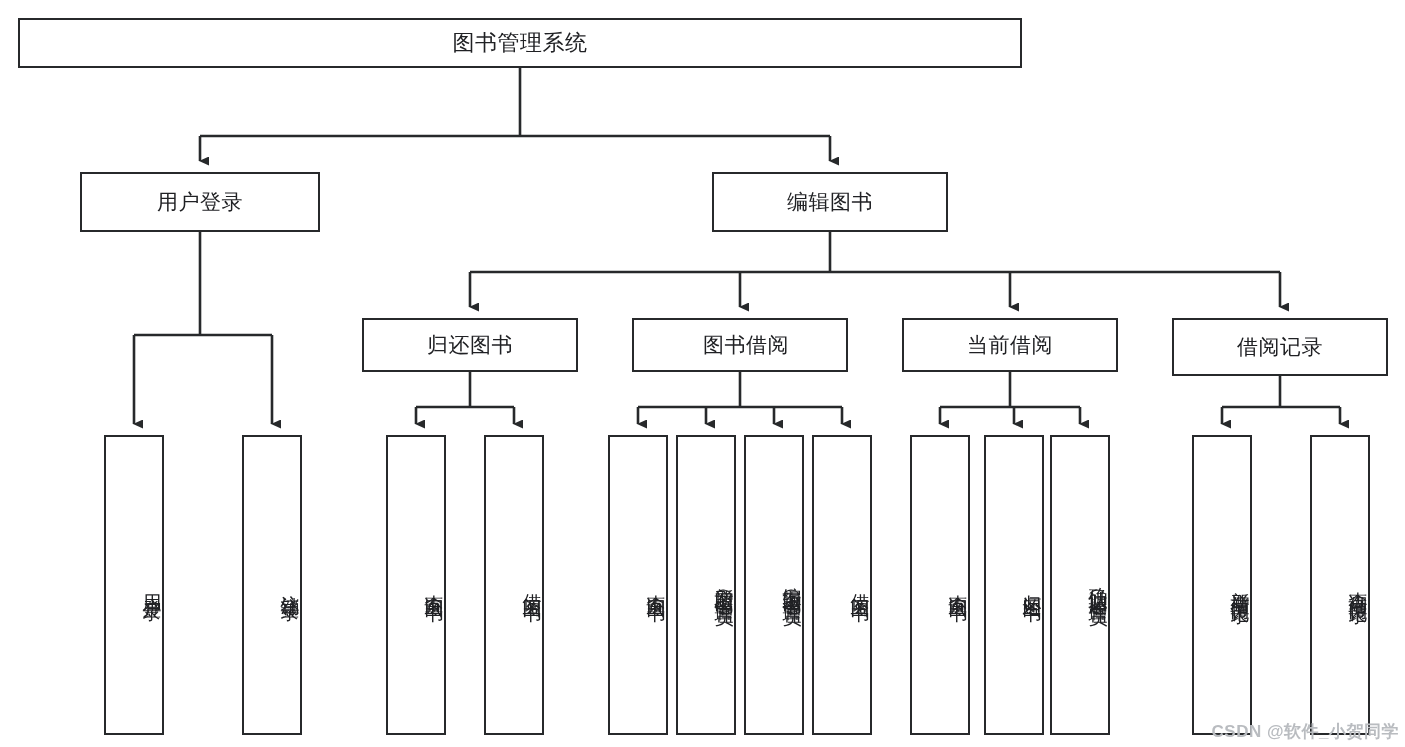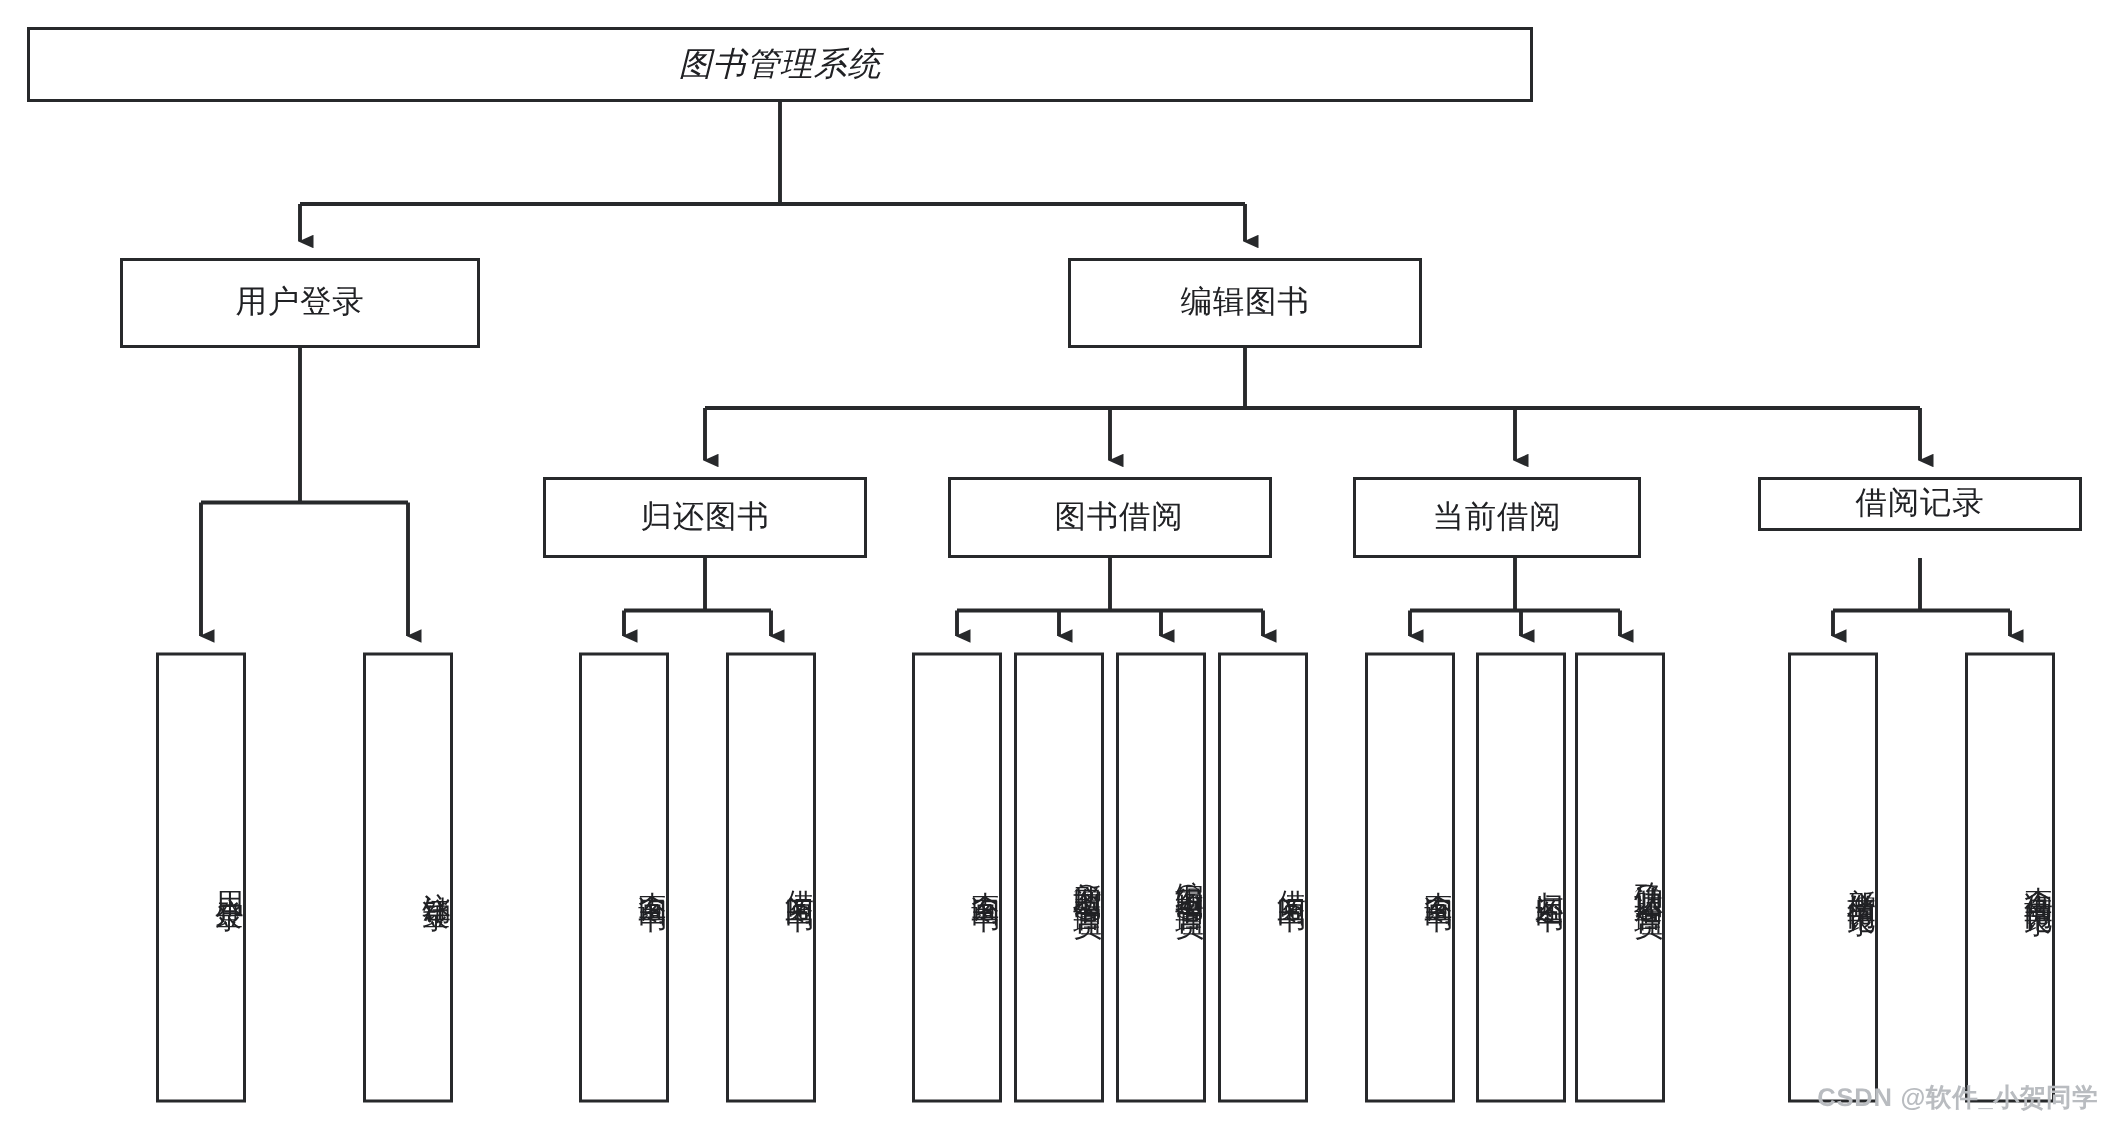--- a/index.html
+++ b/index.html
@@ -36,21 +36,20 @@
     color: #202124;
   }
   .node-box.horiz {
     font-size: 21px;
     letter-spacing: 0.5px;
     line-height: 1.25;
     white-space: nowrap;
   }
   .node-box.root {
     font-size: 22px;
-    font-style: italic;
   }
   .node-box.vert {
     font-size: 19px;
     writing-mode: vertical-rl;
     text-orientation: upright;
     letter-spacing: 3px;
     line-height: 1.05;
     padding-top: 4px;
     padding-bottom: 4px;
     align-items: flex-start;
@@ -128,24 +127,24 @@
       </div>
       <div class="node-box horiz" style="left: 712px; top: 172px; width: 236px; height: 60px;">
         <span class="node-label">编辑图书</span>
       </div>
       <div class="node-box horiz" style="left: 362px; top: 318px; width: 216px; height: 54px;">
         <span class="node-label">归还图书</span>
       </div>
       <div class="node-box horiz" style="left: 632px; top: 318px; width: 216px; height: 54px; padding-left: 12px;">
         <span class="node-label">图书借阅</span>
       </div>
-      <div class="node-box horiz" style="left: 902px; top: 318px; width: 192px; height: 54px;">
+      <div class="node-box horiz" style="left: 902px; top: 318px; width: 216px; height: 54px;">
         <span class="node-label">当前借阅</span>
       </div>
-      <div class="node-box horiz" style="left: 1172px; top: 318px; width: 216px; height: 36px;">
+      <div class="node-box horiz" style="left: 1172px; top: 318px; width: 216px; height: 58px;">
         <span class="node-label">借阅记录</span>
       </div>
       <div class="node-box vert" style="left: 104px; top: 435px; width: 60px; height: 300px;">
         <span class="node-label">用户登录</span>
       </div>
       <div class="node-box vert" style="left: 242px; top: 435px; width: 60px; height: 300px;">
         <span class="node-label">注销登录</span>
       </div>
       <div class="node-box vert" style="left: 386px; top: 435px; width: 60px; height: 300px;">
         <span class="node-label">查询图书</span>

